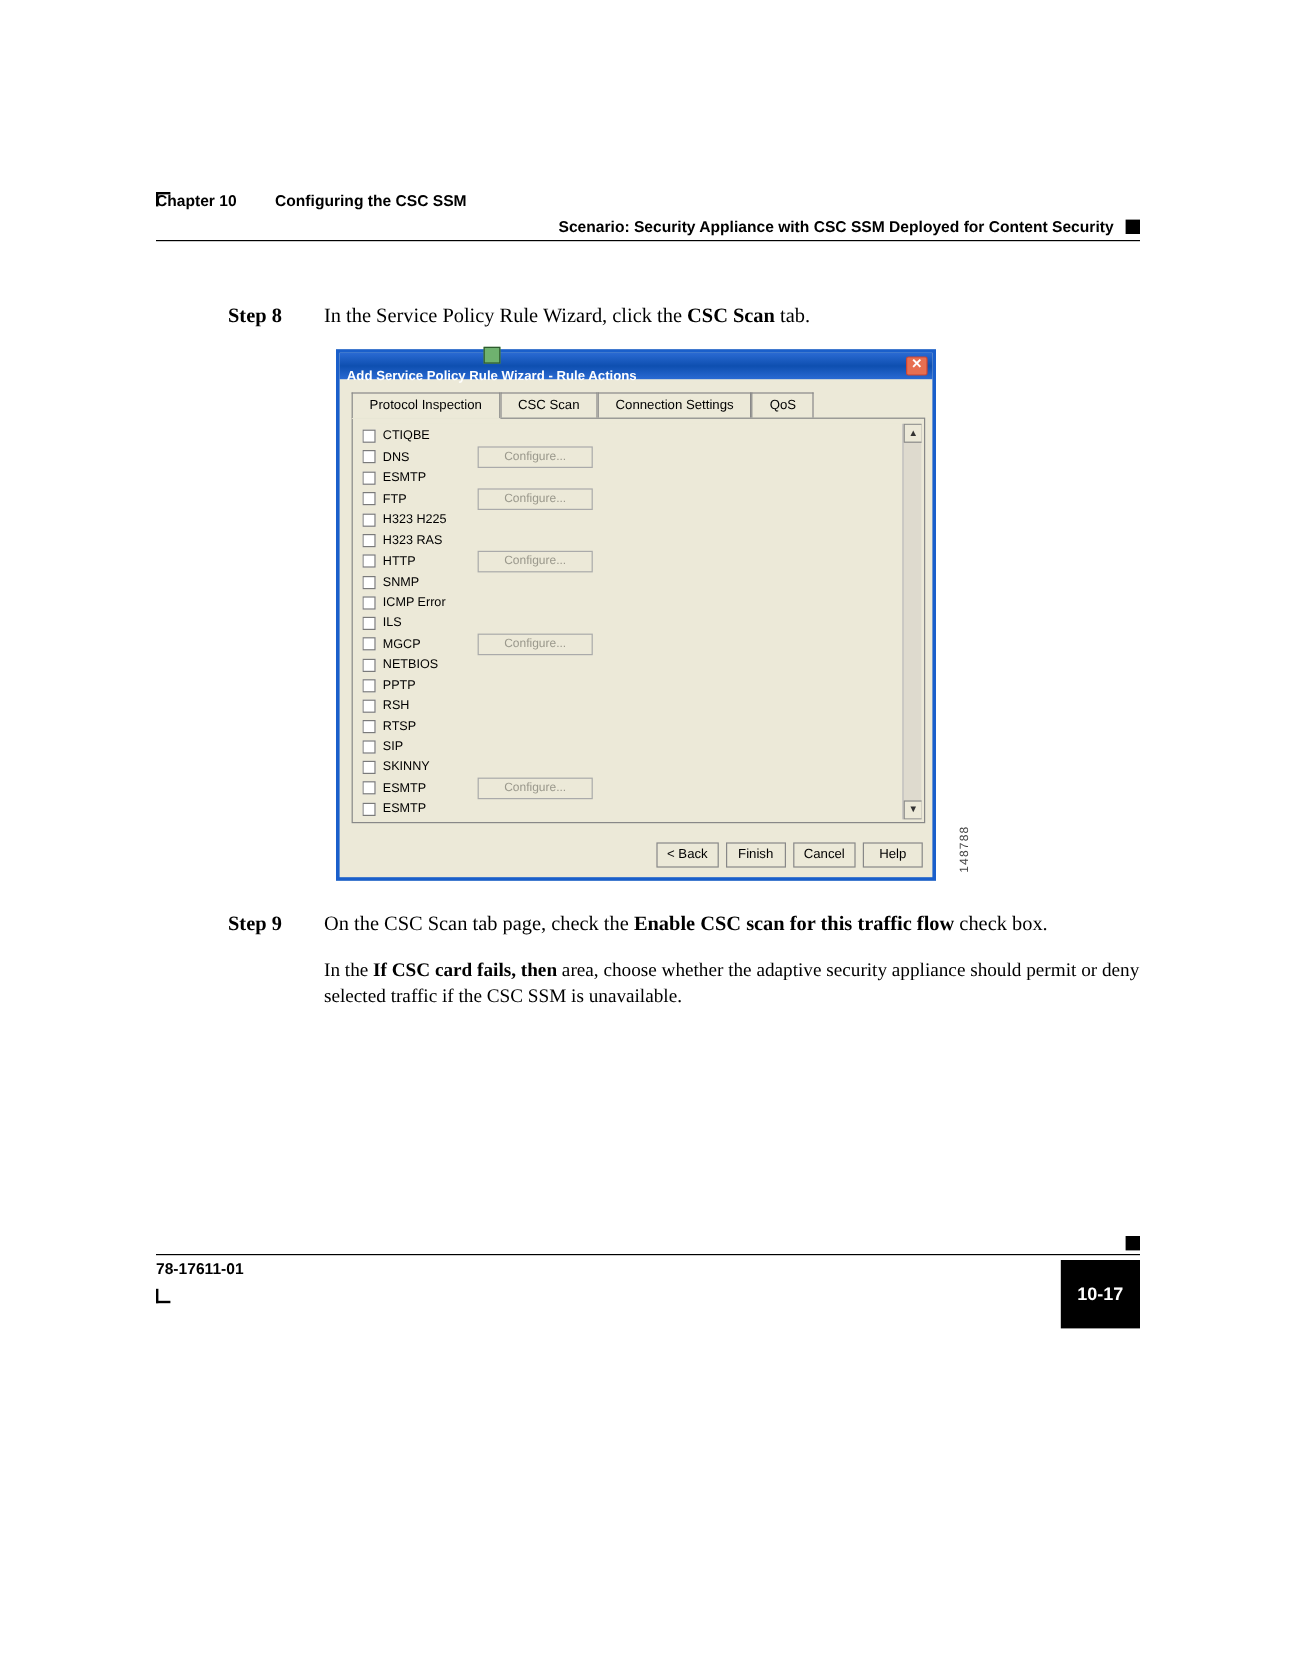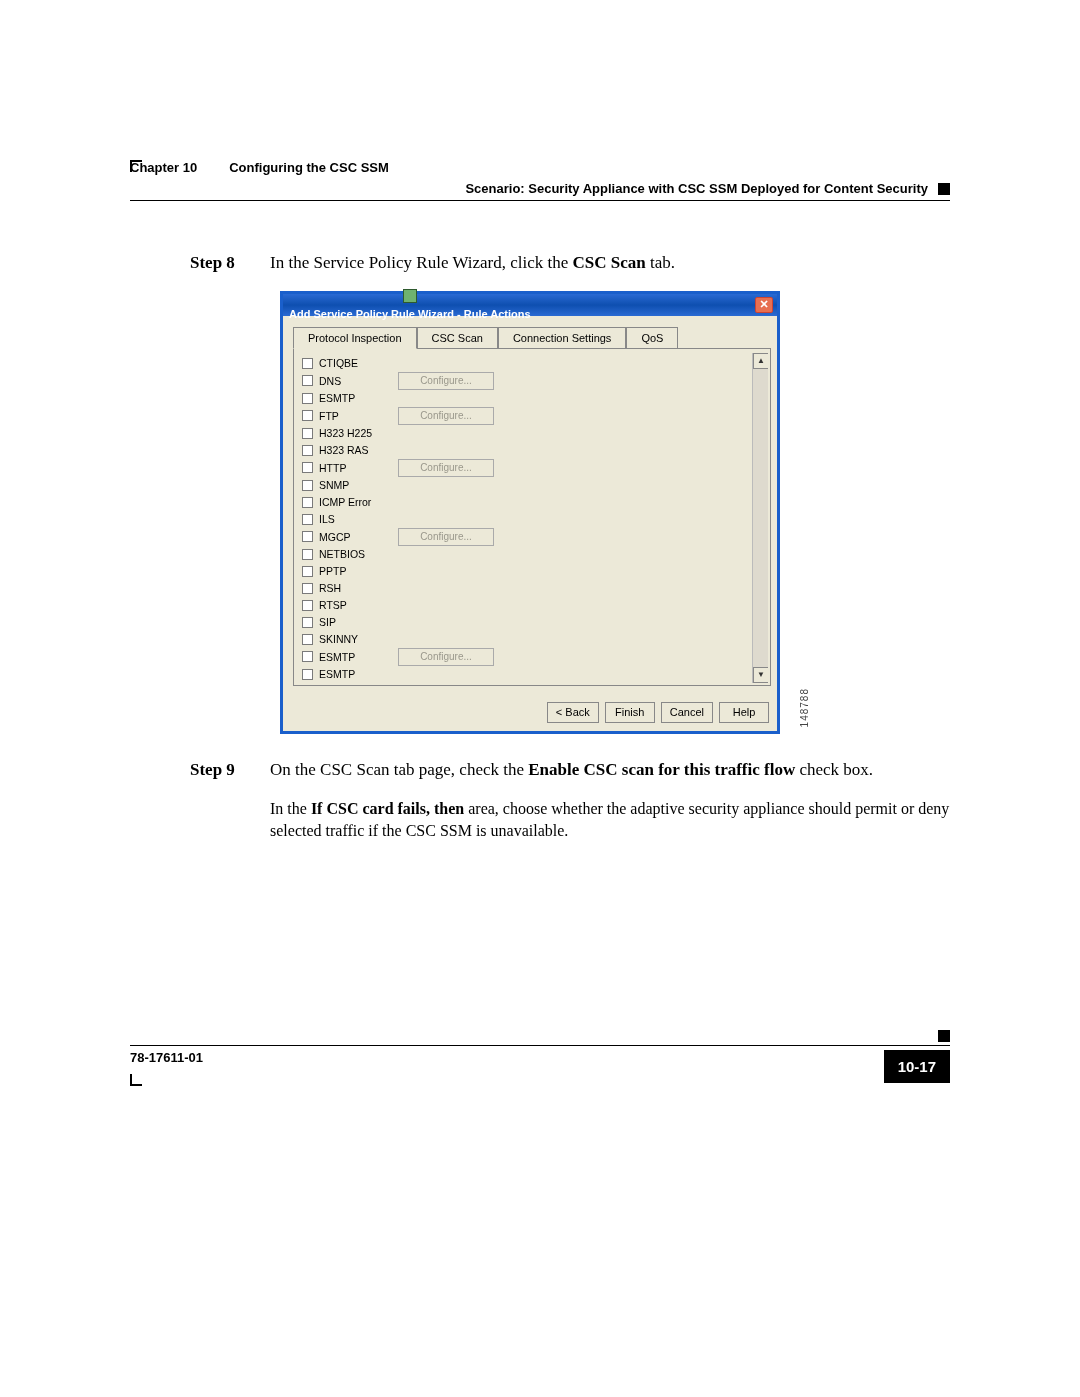--- a/index.html
+++ b/index.html
@@ -125,21 +125,21 @@
 
   
   .footer {
     position:absolute; left:130px; top:1030px; width:820px;
     font-family: Arial, Helvetica, sans-serif; font-size:13px; font-weight:bold;
   }
   .ftr-title-row { display:flex; justify-content:flex-end; align-items:center;}
   .ftr-sq { width:12px;height:12px;background:#000;margin-left:8px;}
   .ftr-line { border:none;border-top:1px solid #000;margin-top:3px;}
   .ftr-bottom { display:flex; justify-content:space-between; margin-top:4px;}
-  .pagenum { background:#000;color:#fff;padding:8px 14px;font-size:15px;}
+  .pagenum { background:#000;color:#fff;padding:20px 14px;font-size:15px;}
 </style>
 </head>
 <body>
 
 <div class="crop-tl"></div>
 <div class="crop-bl"></div>
 
 <div class="page">
   <div class="header">
     <div class="hdr-row1">

